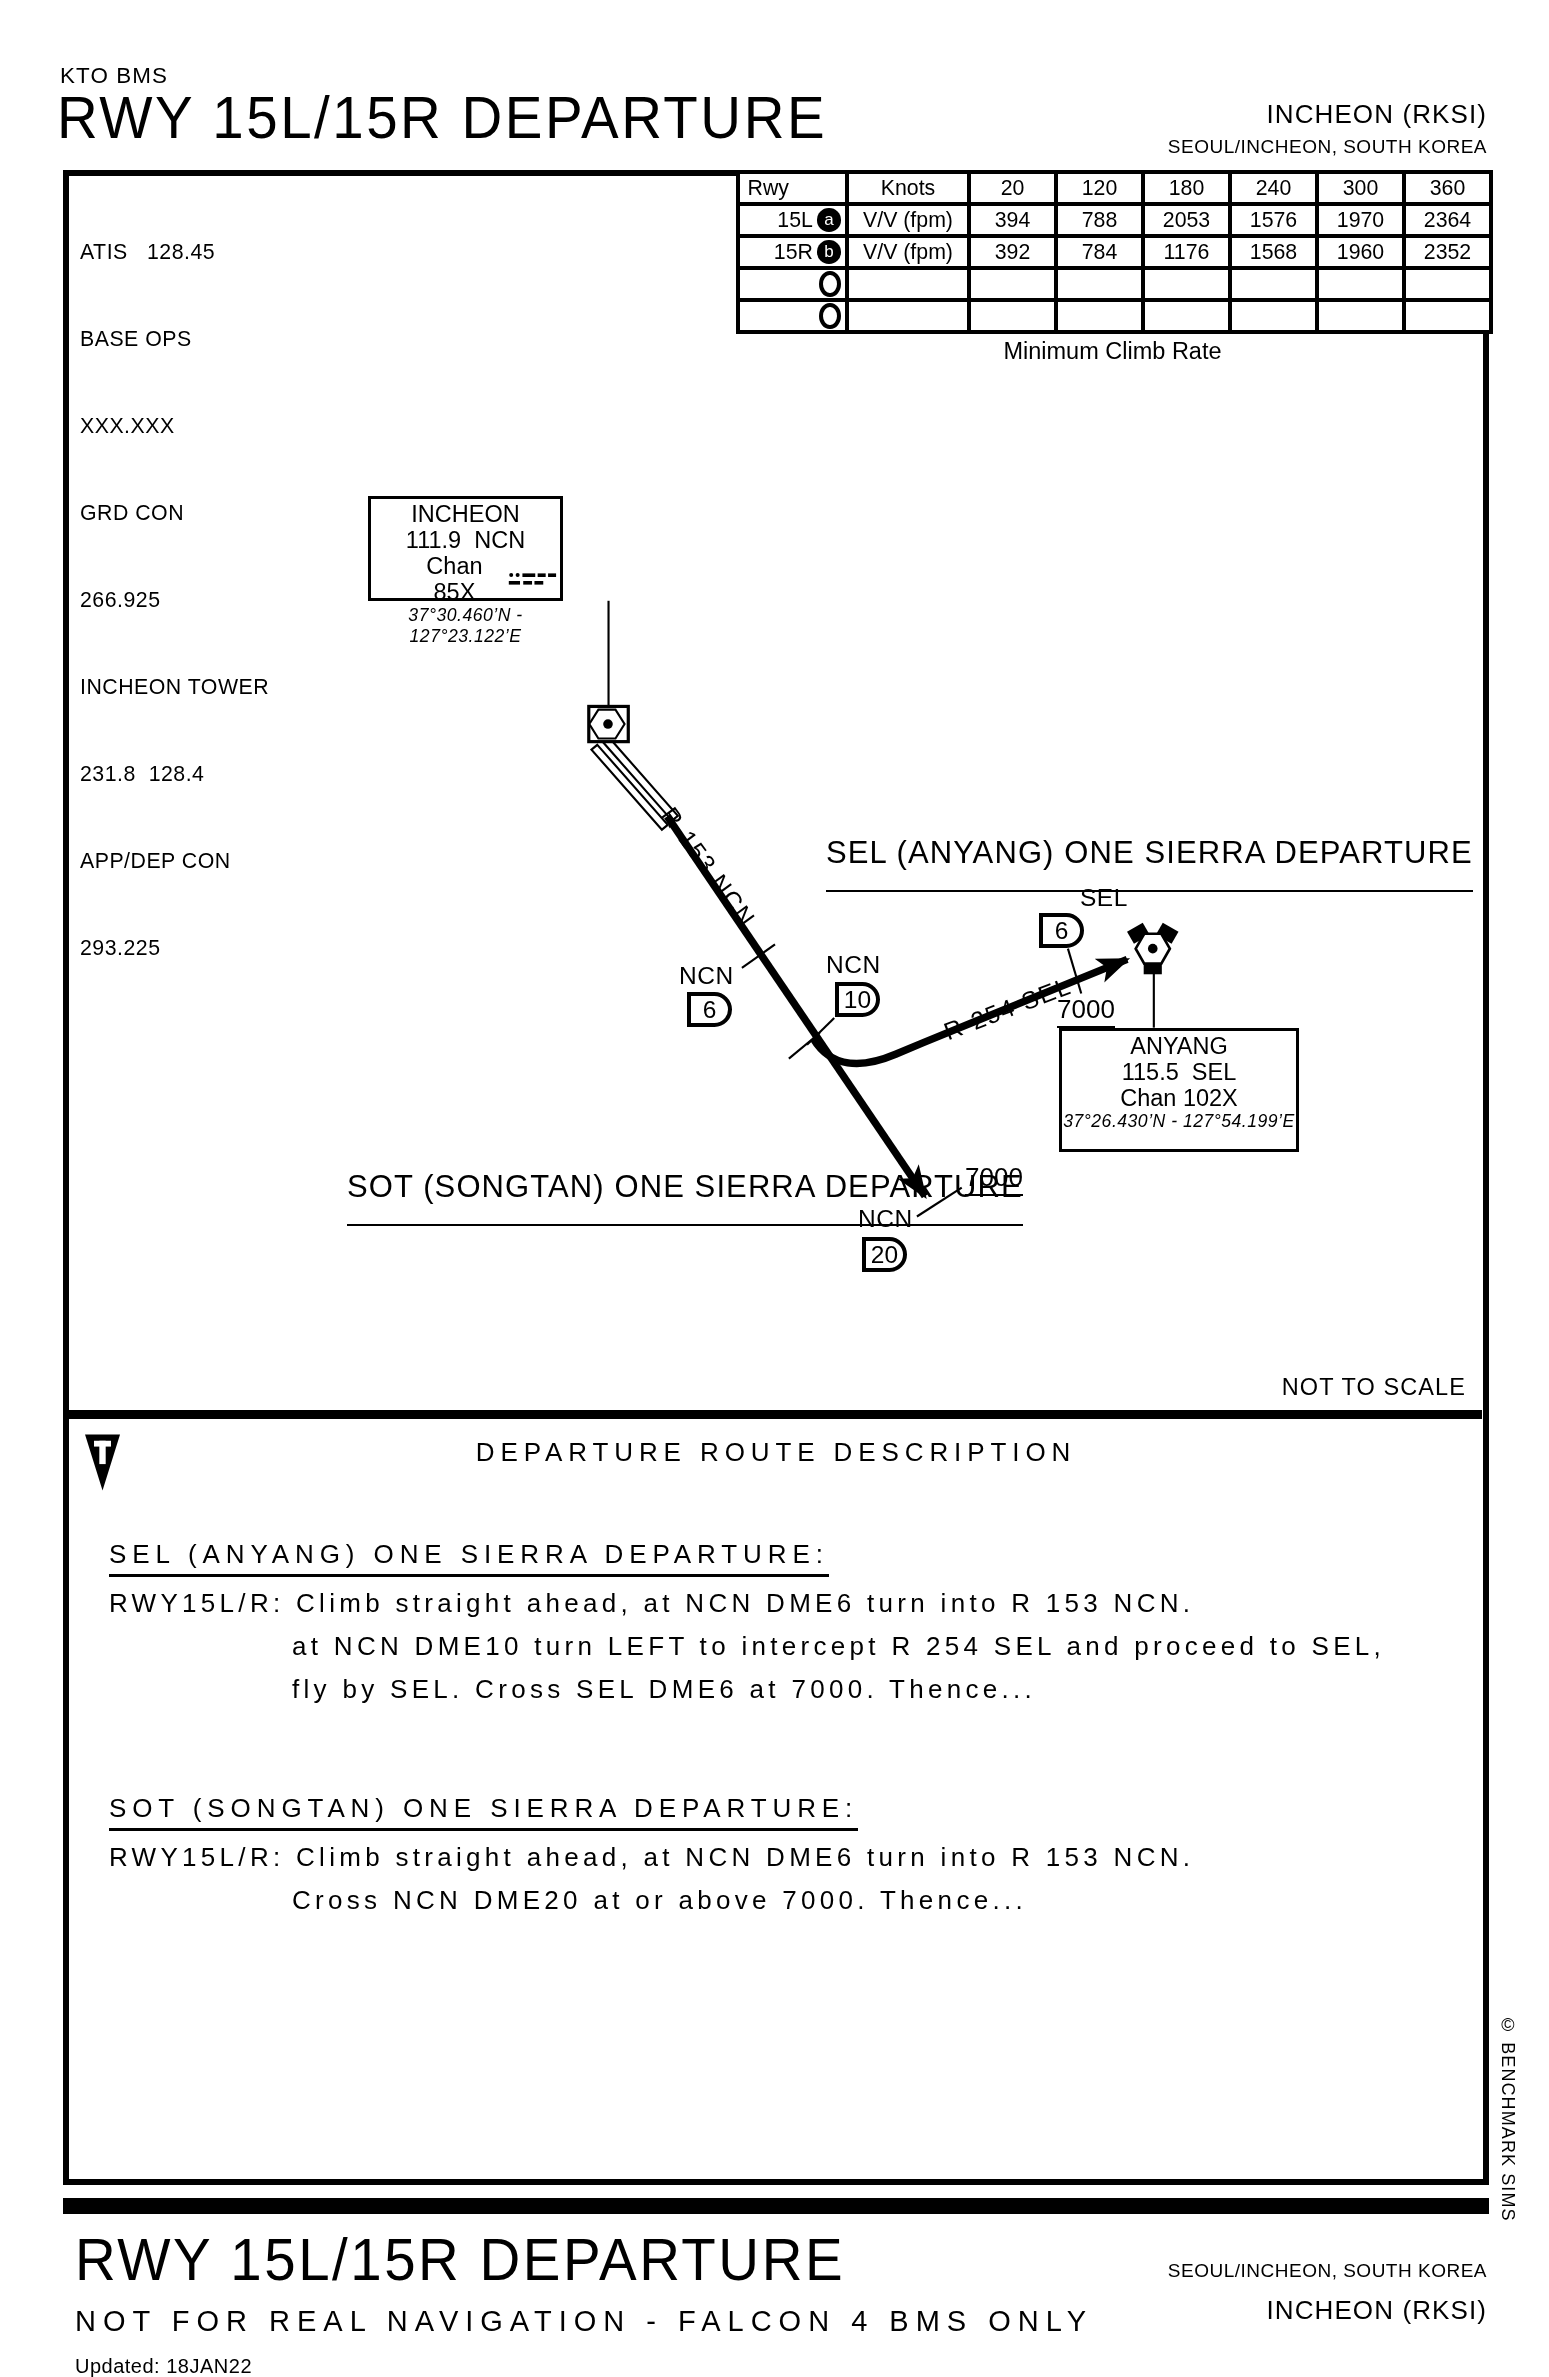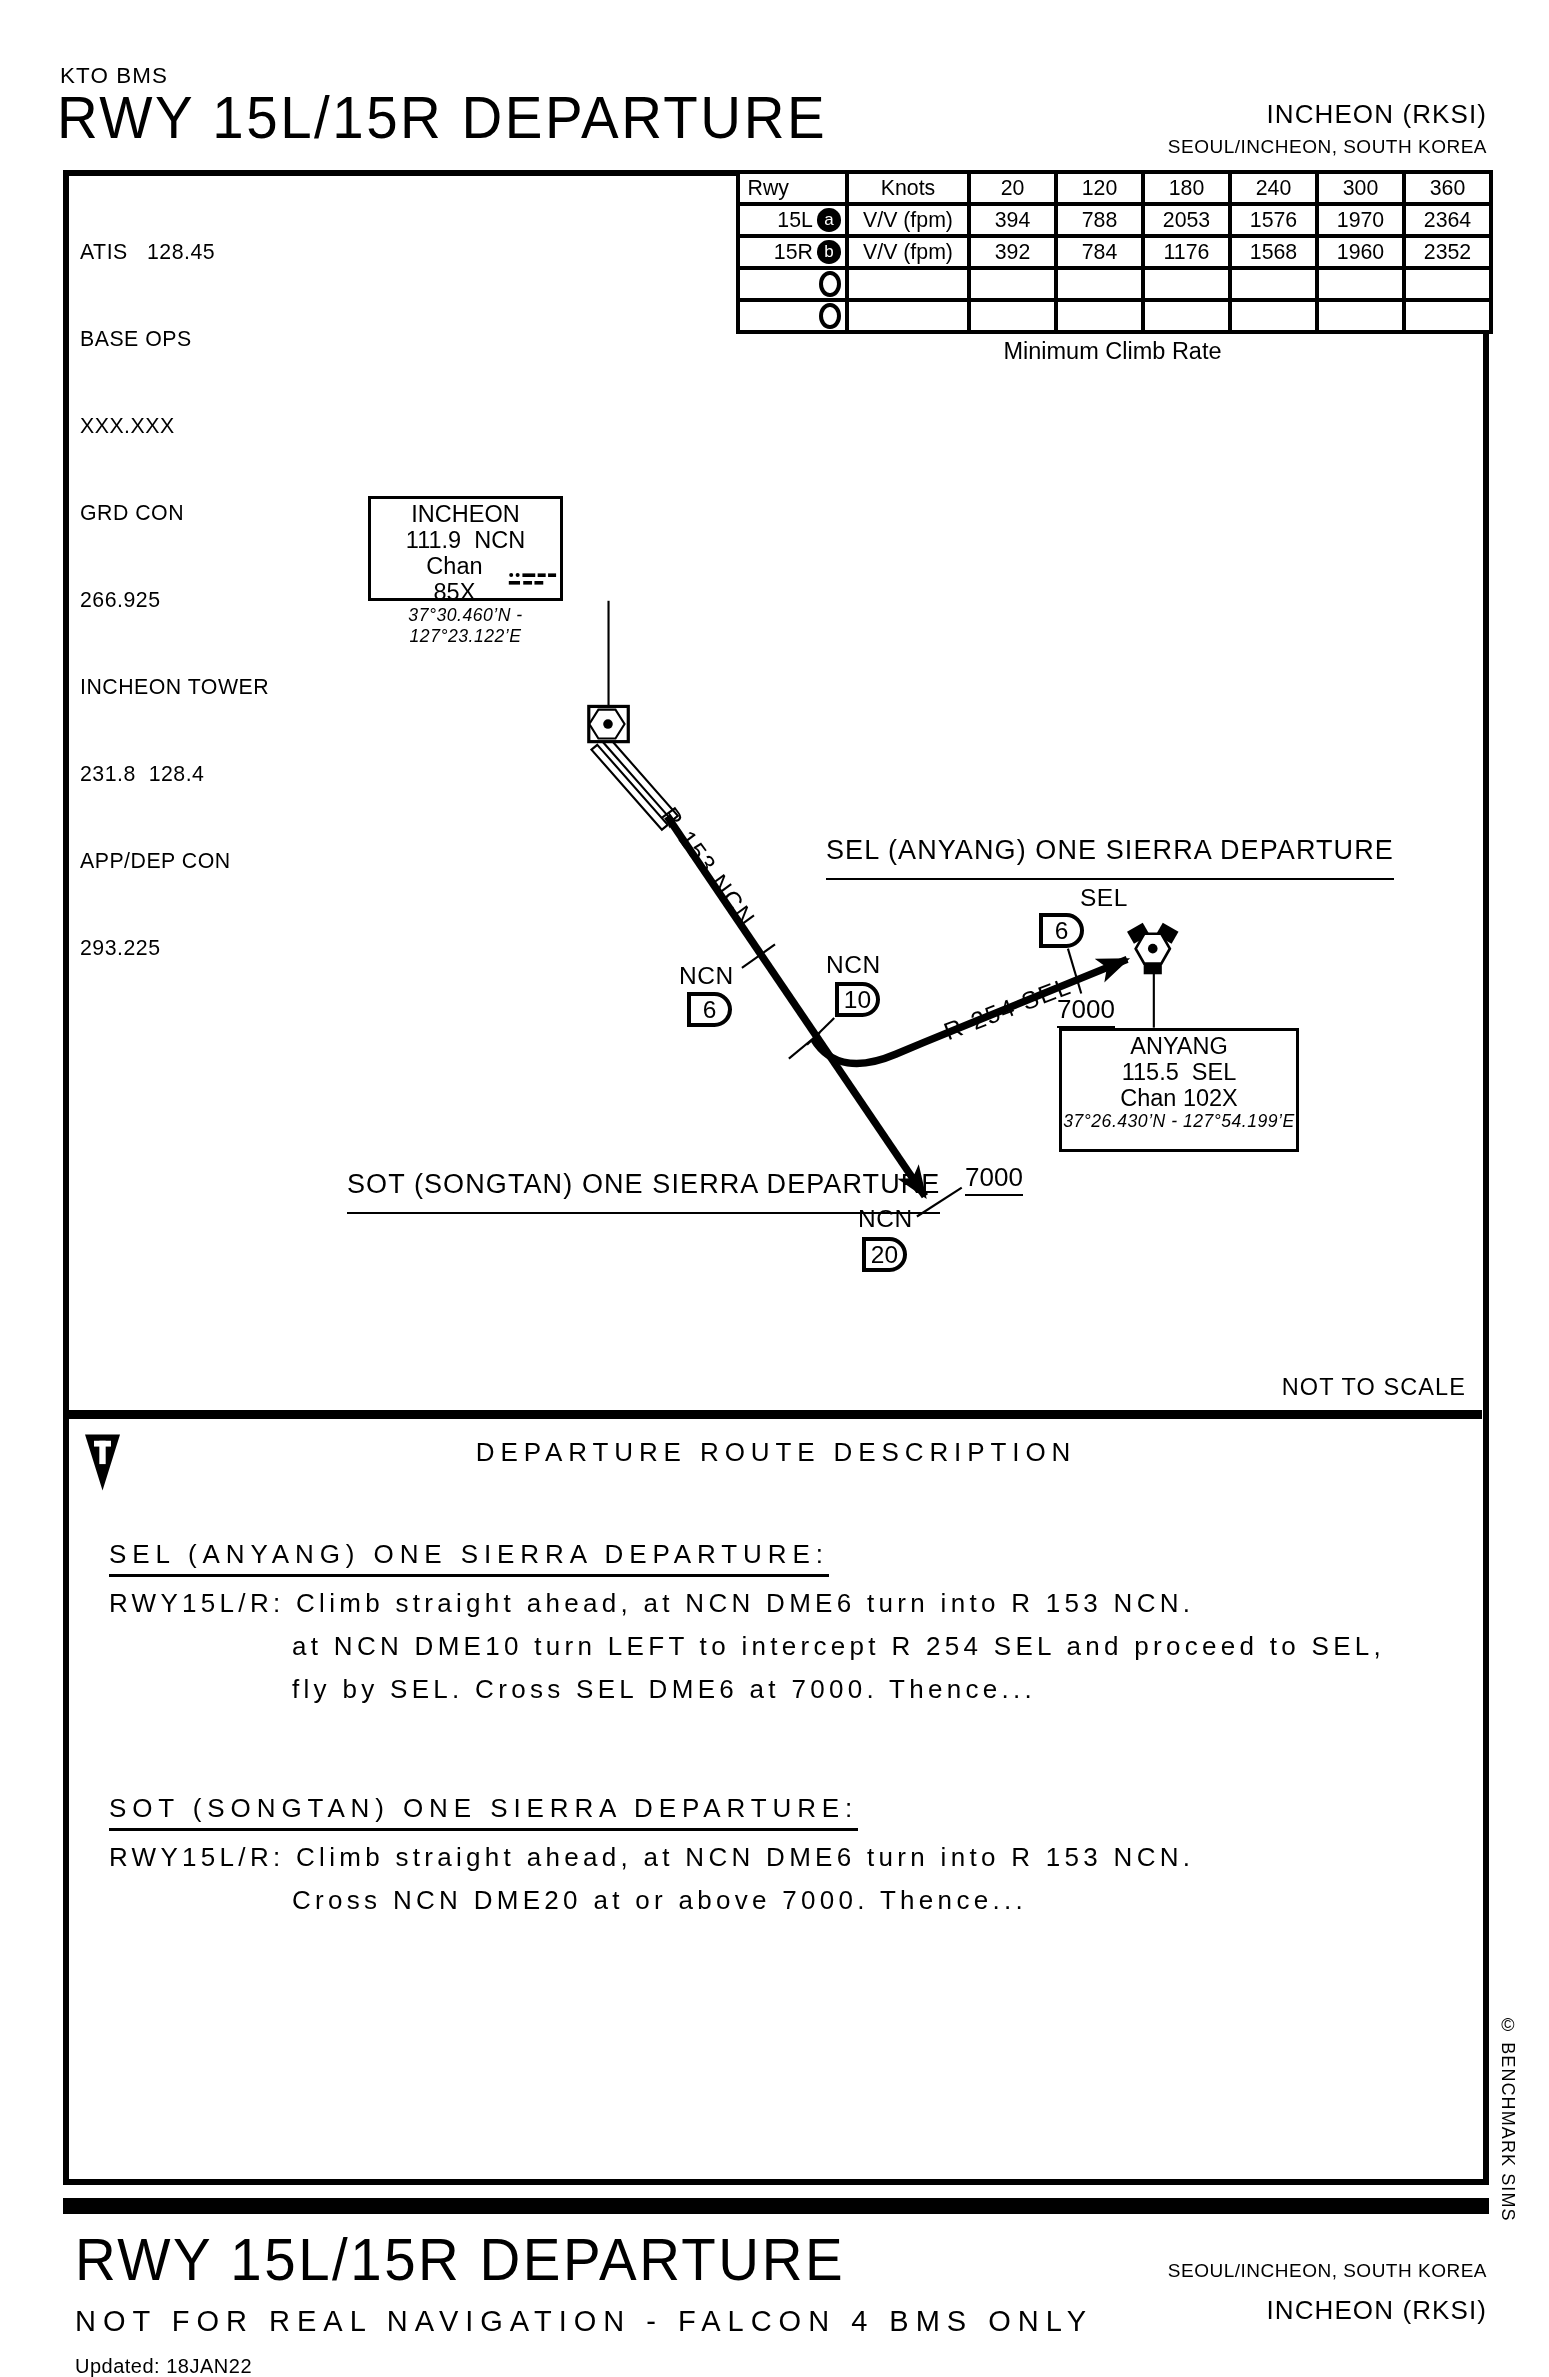--- a/index.html
+++ b/index.html
@@ -29,21 +29,21 @@
   .rwyhdr { text-align:left; padding-left:7.5px; }
   .notec { display:inline-flex; width:23.5px; height:23.5px; border-radius:50%; background:#000; color:#fff;
            font-size:17px; align-items:center; justify-content:center; flex:0 0 auto; }
   .emptyc { display:inline-block; width:21.3px; height:26px; border:4.8px solid #000; border-radius:50%; flex:0 0 auto; }
   .tcaption { left:736px; top:338px; width:753px; text-align:center; font-size:23.5px; }
   
   .navbox { position:absolute; border:3.7px solid #000; background:#fff; text-align:center;
             font-size:23.5px; line-height:26px; padding-top:2.1px; }
   .navcoords { font-style:italic; font-size:17.6px; line-height:21.3px; letter-spacing:0.5px; }
   .chanline { display:flex; align-items:center; justify-content:center; gap:14px;margin-left:44px; }
-  .deptitle { font-size:27px; border-bottom:2.7px solid #000; padding-bottom:12px; letter-spacing:1.1px; }
+  .deptitle { font-size:31px; border-bottom:2.7px solid #000; padding-bottom:19px; letter-spacing:1.1px; }
   .dbox { position:absolute; width:45px; height:35px; border:4.3px solid #000; border-radius:0 22.4px 22.4px 0;
           background:#fff; display:flex; align-items:center; justify-content:center; font-size:24.5px; }
   .fixlbl { font-size:24.5px; letter-spacing:0.5px; }
   .alt { font-size:26px; border-bottom:2.1px solid #000; padding-bottom:1.1px; }
   .radial { font-size:24.5px; letter-spacing:1.6px; transform-origin:0 0; }
   .nts { right:84px; top:1374px; font-size:23.5px; letter-spacing:1.1px; }
   
   .drd-head { left:63px; top:1437px; width:1426px; text-align:center; font-size:26px; letter-spacing:5.9px; }
   .sec-title { font-size:26px; letter-spacing:5.9px; border-bottom:3.2px solid #000; padding-bottom:4.3px; }
   .sec-line { font-size:26px; letter-spacing:4.3px; }

